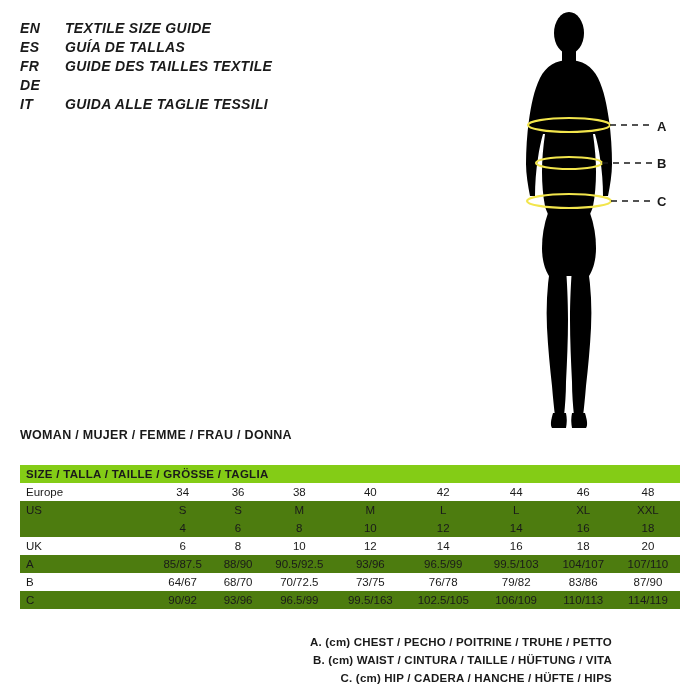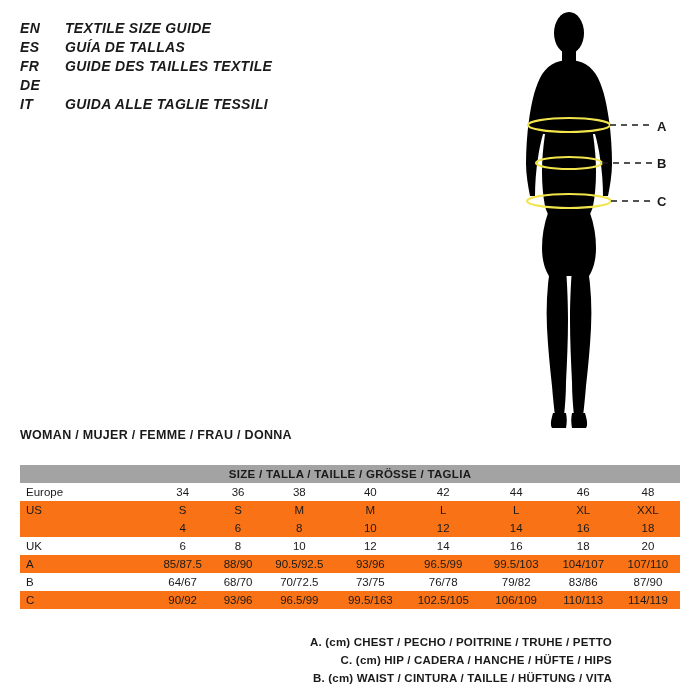--- a/index.html
+++ b/index.html
@@ -92,27 +92,27 @@
     text-align: center;
     white-space: nowrap;
   }
   table.size-table td.first-col {
     text-align: left;
     width: 120px;
     padding-left: 6px;
     margin-top: 36px;
   }
   tr.header-row td {
-    background: #a3a3a3;
-    font-weight: bold;
-    text-align: center;
+    background: #84cc16;
+    font-weight: bold;
+    text-align: left;
     letter-spacing: 0.3px;
     padding: 3px 6px;
   }
-  tr.shade td { background: #f97316; }
+  tr.shade td { background: #4d7c0f; }
   tr.plain td { background: #ffffff; }
 
   
   .footnotes {
     position: absolute;
     left: 12px;
     top: 636px;
     width: 600px;
     text-align: right;
   }
@@ -316,15 +316,15 @@
         <td>106/109</td>
         <td>110/113</td>
         <td>114/119</td>
       </tr>
     </tbody>
   </table>
 </div>
 
 <div class="footnotes">
   <div class="footnote">A. (cm) CHEST / PECHO / POITRINE / TRUHE / PETTO</div>
+  <div class="footnote">B. (cm) WAIST / CINTURA / TAILLE / HÜFTUNG / VITA</div>
   <div class="footnote">C. (cm) HIP / CADERA / HANCHE / HÜFTE / HIPS</div>
-  <div class="footnote">B. (cm) WAIST / CINTURA / TAILLE / HÜFTUNG / VITA</div>
 </div>
 
 </body></html>

